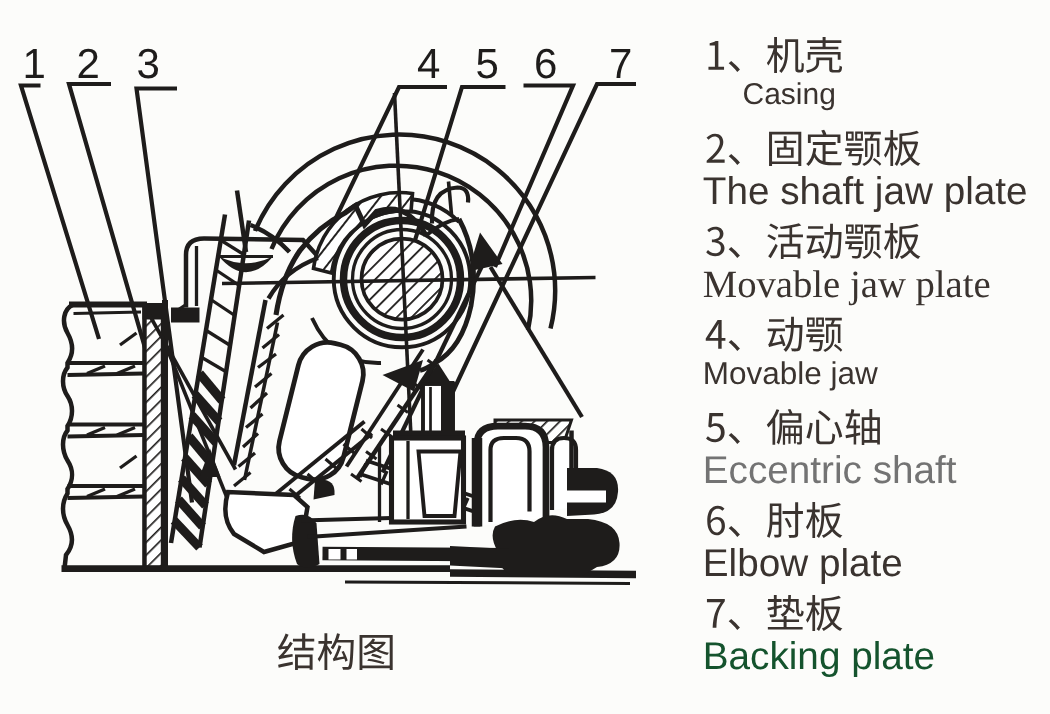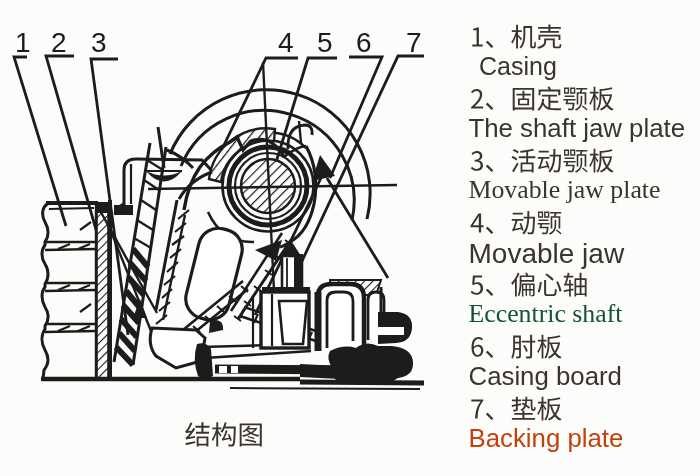--- a/index.html
+++ b/index.html
@@ -179,19 +179,19 @@
 <path d="M300,364 L340,366 L340,379 L300,377 Z" fill="#1e1c1b"></path>
 <path d="M472.3 46.5H482.7V44.5H478.9V27.4H477.1C476.1 28.0 474.8 28.5 473.1 28.8V30.3H476.6V44.5H472.3Z M491.5 48.0 493.3 46.4C491.7 44.5 489.3 42.2 487.5 40.7L485.8 42.2C487.6 43.7 489.9 45.9 491.5 48.0Z M523.4 26.1V34.5C523.4 38.5 523.0 43.7 519.5 47.3C519.9 47.6 520.7 48.2 521.0 48.6C524.7 44.7 525.3 38.8 525.3 34.5V28.0H530.2V44.7C530.2 47.0 530.3 47.4 530.8 47.8C531.2 48.2 531.7 48.3 532.2 48.3C532.6 48.3 533.2 48.3 533.6 48.3C534.1 48.3 534.6 48.2 534.9 48.0C535.3 47.7 535.5 47.3 535.7 46.5C535.8 45.9 535.9 43.9 535.9 42.4C535.4 42.3 534.8 42.0 534.4 41.6C534.4 43.4 534.4 44.7 534.3 45.3C534.2 45.9 534.2 46.2 534.0 46.3C533.9 46.4 533.7 46.5 533.5 46.5C533.2 46.5 532.9 46.5 532.7 46.5C532.5 46.5 532.4 46.4 532.3 46.3C532.1 46.2 532.1 45.7 532.1 44.9V26.1ZM516.1 24.7V30.2H511.8V32.1H515.8C514.9 35.7 513.0 39.8 511.2 42.0C511.5 42.4 512.0 43.2 512.2 43.7C513.6 41.9 515.0 39.0 516.1 35.9V48.6H518.0V36.6C519.0 37.9 520.2 39.5 520.8 40.4L522.0 38.8C521.4 38.1 518.9 35.3 518.0 34.4V32.1H521.8V30.2H518.0V24.7Z M538.5 34.7V39.9H540.3V36.4H558.5V39.9H560.4V34.7ZM548.4 24.6V26.9H538.1V28.7H548.4V31.1H540.0V32.8H558.9V31.1H550.4V28.7H560.9V26.9H550.4V24.6ZM544.2 38.4V41.6C544.2 43.8 543.2 45.7 537.3 47.0C537.6 47.4 538.1 48.3 538.3 48.7C544.7 47.3 546.1 44.5 546.1 41.7V40.2H552.8V45.8C552.8 47.8 553.4 48.3 555.5 48.3C556.0 48.3 558.5 48.3 558.9 48.3C560.7 48.3 561.2 47.5 561.4 44.5C560.9 44.3 560.1 44.1 559.7 43.7C559.6 46.2 559.5 46.6 558.7 46.6C558.2 46.6 556.2 46.6 555.8 46.6C554.9 46.6 554.8 46.4 554.8 45.7V38.4Z" fill="#3a332f"></path>
 <path d="M471.1 108.5H483.1V106.4H477.9C476.9 106.4 475.7 106.5 474.7 106.6C479.2 102.4 482.2 98.5 482.2 94.7C482.2 91.3 480.1 89.1 476.7 89.1C474.2 89.1 472.6 90.2 471.0 91.9L472.4 93.2C473.5 92.0 474.8 91.0 476.4 91.0C478.7 91.0 479.9 92.6 479.9 94.8C479.9 98.1 477.1 101.9 471.1 107.1Z M491.5 110.0 493.3 108.4C491.7 106.5 489.3 104.2 487.5 102.7L485.8 104.2C487.6 105.7 489.9 107.9 491.5 110.0Z M519.8 99.9H527.3V103.7H519.8ZM518.0 98.4V105.2H529.1V98.4H524.4V95.4H530.8V93.8H524.4V90.8H522.5V93.8H516.4V95.4H522.5V98.4ZM512.7 87.9V110.6H514.7V109.4H532.2V110.6H534.2V87.9ZM514.7 107.6V89.7H532.2V107.6Z M542.3 98.7C541.7 103.4 540.3 107.1 537.4 109.4C537.8 109.6 538.6 110.3 539.0 110.7C540.7 109.2 541.9 107.2 542.9 104.8C545.2 109.3 549.1 110.2 554.6 110.2H560.7C560.7 109.6 561.1 108.7 561.4 108.2C560.1 108.2 555.6 108.2 554.7 108.2C553.1 108.2 551.7 108.1 550.4 107.9V102.7H558.2V100.8H550.4V96.6H557.1V94.7H541.9V96.6H548.4V107.4C546.3 106.5 544.6 105.0 543.6 102.3C543.9 101.2 544.1 100.1 544.2 98.9ZM547.5 87.0C547.9 87.8 548.4 88.8 548.7 89.6H538.6V95.3H540.5V91.4H558.3V95.3H560.3V89.6H550.9C550.7 88.7 550.0 87.4 549.4 86.5Z M580.6 95.8V101.0C580.6 103.7 580.0 107.3 574.9 109.4C575.3 109.7 575.8 110.3 576.0 110.7C581.5 108.2 582.2 104.2 582.2 101.0V95.8ZM581.9 106.5C583.5 107.6 585.6 109.4 586.5 110.5L587.5 109.3C586.6 108.2 584.6 106.5 582.9 105.4ZM564.6 95.5V97.1H574.4V95.5ZM565.3 89.1H567.7V92.3H565.3ZM564.0 87.6V93.8H569.1V87.6ZM571.5 89.1H573.9V92.3H571.5ZM570.1 87.6V93.8H575.3V87.6ZM576.7 92.2V104.6H578.3V93.8H584.6V104.6H586.3V92.2H581.5C581.9 91.4 582.3 90.5 582.6 89.6H587.2V87.9H576.1V89.6H580.7C580.4 90.5 580.1 91.4 579.8 92.2ZM563.5 98.9V100.6H566.4C566.1 101.9 565.7 103.2 565.3 104.2H572.7C572.5 107.0 572.2 108.1 571.7 108.5C571.5 108.7 571.3 108.7 570.8 108.7C570.3 108.7 569.1 108.7 567.8 108.6C568.1 109.1 568.3 109.7 568.3 110.2C569.6 110.3 570.9 110.3 571.5 110.3C572.2 110.2 572.7 110.1 573.2 109.7C573.8 109.0 574.2 107.4 574.6 103.5C574.6 103.2 574.7 102.7 574.7 102.7H567.6L568.1 100.6H575.6V98.9Z M593.6 86.7V91.7H589.9V93.5H593.4C592.6 97.1 591.0 101.3 589.3 103.4C589.6 103.8 590.1 104.7 590.3 105.2C591.5 103.5 592.7 100.6 593.6 97.6V110.6H595.4V96.6C596.1 98.0 596.9 99.6 597.2 100.5L598.4 99.0C598.0 98.2 596.0 95.2 595.4 94.3V93.5H598.5V91.7H595.4V86.7ZM611.3 87.2C608.7 88.2 603.6 88.9 599.6 89.1V95.4C599.6 99.6 599.3 105.4 596.4 109.5C596.8 109.7 597.6 110.3 598.0 110.6C600.8 106.5 601.4 100.5 601.5 96.1H602.2C603.0 99.4 604.1 102.3 605.7 104.8C604.0 106.7 602.1 108.1 599.9 109.0C600.3 109.4 600.8 110.1 601.1 110.6C603.2 109.6 605.2 108.2 606.8 106.4C608.3 108.2 610.1 109.7 612.2 110.6C612.5 110.1 613.1 109.3 613.6 109.0C611.4 108.1 609.6 106.7 608.1 104.8C610.0 102.2 611.4 98.9 612.1 94.6L610.9 94.3L610.6 94.4H601.5V90.7C605.4 90.4 609.8 89.8 612.6 88.7ZM609.9 96.1C609.3 98.9 608.2 101.2 606.9 103.2C605.6 101.1 604.7 98.7 604.0 96.1Z" fill="#3a332f"></path>
 <path d="M476.8 170.8C480.2 170.8 483.0 168.8 483.0 165.4C483.0 162.8 481.2 161.1 478.9 160.6V160.4C481.0 159.7 482.3 158.2 482.3 155.9C482.3 152.8 480.0 151.1 476.8 151.1C474.6 151.1 472.9 152.1 471.5 153.4L472.7 154.9C473.8 153.8 475.1 153.0 476.7 153.0C478.7 153.0 479.9 154.2 479.9 156.0C479.9 158.1 478.6 159.7 474.6 159.7V161.5C479.0 161.5 480.6 163.0 480.6 165.3C480.6 167.5 479.0 168.9 476.7 168.9C474.5 168.9 473.1 167.8 472.0 166.7L470.8 168.2C472.0 169.6 473.9 170.8 476.8 170.8Z M491.5 172.0 493.3 170.4C491.7 168.6 489.3 166.2 487.5 164.7L485.8 166.2C487.6 167.7 489.9 169.9 491.5 172.0Z M512.8 150.4C514.4 151.2 516.6 152.5 517.7 153.3L518.8 151.7C517.7 150.9 515.5 149.8 513.9 149.0ZM511.5 157.5C513.1 158.4 515.3 159.6 516.3 160.4L517.4 158.7C516.3 158.0 514.1 156.8 512.6 156.1ZM512.1 170.9 513.8 172.2C515.3 169.8 517.1 166.6 518.5 163.8L517.1 162.5C515.6 165.5 513.5 168.9 512.1 170.9ZM518.8 156.3V158.2H526.3V162.5H520.6V172.6H522.4V171.4H531.7V172.4H533.6V162.5H528.1V158.2H535.3V156.3H528.1V151.7C530.4 151.3 532.5 150.8 534.2 150.3L532.6 148.8C529.7 149.8 524.5 150.6 520.0 151.1C520.2 151.5 520.4 152.3 520.5 152.7C522.4 152.6 524.3 152.3 526.3 152.0V156.3ZM522.4 169.7V164.3H531.7V169.7Z M538.7 150.8V152.5H548.8V150.8ZM553.4 149.1C553.4 150.9 553.4 152.8 553.3 154.7H549.6V156.5H553.3C552.9 162.5 551.9 167.9 548.3 171.2C548.9 171.4 549.5 172.1 549.9 172.6C553.7 168.9 554.8 163.0 555.2 156.5H559.1C558.8 165.8 558.4 169.2 557.7 170.0C557.5 170.3 557.2 170.4 556.7 170.4C556.2 170.4 554.8 170.4 553.3 170.2C553.7 170.8 553.9 171.6 553.9 172.2C555.3 172.3 556.7 172.3 557.5 172.2C558.4 172.1 558.9 171.9 559.4 171.2C560.3 170.1 560.6 166.4 561.0 155.7C561.0 155.4 561.0 154.7 561.0 154.7H555.3C555.3 152.8 555.3 150.9 555.3 149.1ZM538.7 169.4 538.8 169.3V169.4C539.4 169.0 540.3 168.7 547.5 167.1L548.0 168.8L549.7 168.3C549.2 166.4 548.1 163.3 547.1 161.0L545.5 161.5C546.0 162.7 546.5 164.1 547.0 165.5L540.8 166.8C541.8 164.4 542.8 161.5 543.5 158.8H549.3V157.0H537.8V158.8H541.4C540.8 161.8 539.7 164.9 539.3 165.7C538.9 166.7 538.5 167.4 538.1 167.6C538.4 168.0 538.6 169.0 538.7 169.4Z M580.6 157.8V163.0C580.6 165.7 580.0 169.3 574.9 171.4C575.3 171.7 575.8 172.3 576.0 172.7C581.5 170.2 582.2 166.2 582.2 163.0V157.8ZM581.9 168.5C583.5 169.6 585.6 171.4 586.5 172.5L587.5 171.3C586.6 170.2 584.6 168.5 582.9 167.4ZM564.6 157.5V159.1H574.4V157.5ZM565.3 151.1H567.7V154.3H565.3ZM564.0 149.6V155.8H569.1V149.6ZM571.5 151.1H573.9V154.3H571.5ZM570.1 149.6V155.8H575.3V149.6ZM576.7 154.2V166.6H578.3V155.8H584.6V166.6H586.3V154.2H581.5C581.9 153.4 582.3 152.5 582.6 151.6H587.2V149.9H576.1V151.6H580.7C580.4 152.5 580.1 153.4 579.8 154.2ZM563.5 160.9V162.6H566.4C566.1 163.9 565.7 165.2 565.3 166.2H572.7C572.5 169.0 572.2 170.1 571.7 170.5C571.5 170.7 571.3 170.7 570.8 170.7C570.3 170.7 569.1 170.7 567.8 170.6C568.1 171.1 568.3 171.7 568.3 172.2C569.6 172.3 570.9 172.3 571.5 172.3C572.2 172.2 572.7 172.1 573.2 171.7C573.8 171.0 574.2 169.4 574.6 165.5C574.6 165.2 574.7 164.7 574.7 164.7H567.6L568.1 162.6H575.6V160.9Z M593.6 148.7V153.7H589.9V155.5H593.4C592.6 159.1 591.0 163.3 589.3 165.4C589.6 165.8 590.1 166.7 590.3 167.2C591.5 165.5 592.7 162.6 593.6 159.6V172.6H595.4V158.6C596.1 160.0 596.9 161.6 597.2 162.5L598.4 161.0C598.0 160.2 596.0 157.2 595.4 156.3V155.5H598.5V153.7H595.4V148.7ZM611.3 149.2C608.7 150.2 603.6 150.9 599.6 151.1V157.4C599.6 161.6 599.3 167.4 596.4 171.5C596.8 171.7 597.6 172.3 598.0 172.6C600.8 168.6 601.4 162.5 601.5 158.1H602.2C603.0 161.4 604.1 164.3 605.7 166.8C604.0 168.7 602.1 170.1 599.9 171.0C600.3 171.4 600.8 172.1 601.1 172.6C603.2 171.6 605.2 170.2 606.8 168.4C608.3 170.2 610.1 171.7 612.2 172.6C612.5 172.1 613.1 171.3 613.6 171.0C611.4 170.1 609.6 168.7 608.1 166.8C610.0 164.2 611.4 160.9 612.1 156.6L610.9 156.3L610.6 156.4H601.5V152.7C605.4 152.4 609.8 151.8 612.6 150.7ZM609.9 158.1C609.3 160.9 608.2 163.2 606.9 165.2C605.6 163.1 604.7 160.7 604.0 158.1Z" fill="#3a332f"></path>
 <path d="M478.8 232.5H481.1V227.2H483.6V225.3H481.1V213.4H478.4L470.5 225.7V227.2H478.8ZM478.8 225.3H473.0L477.3 218.8C477.9 217.9 478.4 217.0 478.9 216.0H479.0C478.9 217.0 478.8 218.6 478.8 219.5Z M491.5 234.0 493.3 232.4C491.7 230.6 489.3 228.2 487.5 226.7L485.8 228.2C487.6 229.7 489.9 231.9 491.5 234.0Z M512.7 212.8V214.5H522.8V212.8ZM527.4 211.1C527.4 212.9 527.4 214.8 527.3 216.7H523.6V218.5H527.3C526.9 224.5 525.9 229.9 522.3 233.2C522.9 233.4 523.5 234.1 523.9 234.6C527.7 230.9 528.8 225.0 529.2 218.5H533.0C532.8 227.8 532.4 231.2 531.7 232.0C531.5 232.3 531.2 232.4 530.7 232.4C530.2 232.4 528.8 232.4 527.3 232.2C527.7 232.8 527.9 233.6 527.9 234.2C529.3 234.3 530.7 234.3 531.5 234.2C532.4 234.1 532.9 233.9 533.4 233.2C534.3 232.1 534.6 228.4 535.0 217.7C535.0 217.4 535.0 216.7 535.0 216.7H529.3C529.3 214.8 529.3 212.9 529.3 211.1ZM512.7 231.4 512.8 231.3V231.4C513.4 231.0 514.3 230.7 521.5 229.1L522.0 230.8L523.7 230.3C523.2 228.4 522.1 225.3 521.1 223.0L519.5 223.5C520.0 224.7 520.5 226.1 521.0 227.5L514.8 228.8C515.8 226.4 516.8 223.5 517.5 220.8H523.3V219.0H511.8V220.8H515.4C514.8 223.8 513.7 226.9 513.3 227.7C512.9 228.7 512.5 229.4 512.1 229.6C512.4 230.0 512.6 231.0 512.7 231.4Z M554.6 219.8V225.0C554.6 227.7 554.0 231.3 548.9 233.4C549.3 233.7 549.8 234.3 550.0 234.7C555.5 232.2 556.2 228.2 556.2 225.0V219.8ZM555.9 230.5C557.5 231.6 559.6 233.4 560.5 234.5L561.5 233.3C560.6 232.2 558.6 230.5 556.9 229.4ZM538.6 219.5V221.1H548.4V219.5ZM539.3 213.1H541.7V216.3H539.3ZM538.0 211.6V217.8H543.1V211.6ZM545.5 213.1H547.9V216.3H545.5ZM544.1 211.6V217.8H549.3V211.6ZM550.7 216.2V228.6H552.3V217.8H558.6V228.6H560.3V216.2H555.5C555.9 215.4 556.3 214.5 556.6 213.6H561.2V211.9H550.1V213.6H554.7C554.4 214.5 554.1 215.4 553.8 216.2ZM537.5 222.9V224.6H540.4C540.1 225.9 539.7 227.2 539.3 228.2H546.7C546.5 231.0 546.2 232.1 545.7 232.5C545.5 232.7 545.3 232.7 544.8 232.7C544.3 232.7 543.1 232.7 541.8 232.6C542.1 233.1 542.3 233.7 542.3 234.2C543.6 234.3 544.9 234.3 545.5 234.3C546.2 234.2 546.7 234.1 547.2 233.7C547.8 233.0 548.2 231.4 548.6 227.5C548.6 227.2 548.7 226.7 548.7 226.7H541.6L542.1 224.6H549.6V222.9Z" fill="#3a332f"></path>
 <path d="M476.8 294.8C480.0 294.8 483.1 292.5 483.1 288.3C483.1 284.1 480.5 282.2 477.3 282.2C476.2 282.2 475.3 282.5 474.4 283.0L474.9 277.5H482.1V275.4H472.9L472.2 284.3L473.5 285.1C474.6 284.4 475.4 284.0 476.7 284.0C479.1 284.0 480.6 285.6 480.6 288.4C480.6 291.1 478.8 292.9 476.6 292.9C474.4 292.9 473.0 291.8 471.9 290.8L470.7 292.3C472.0 293.6 473.8 294.8 476.8 294.8Z M491.5 296.0 493.3 294.4C491.7 292.6 489.3 290.2 487.5 288.7L485.8 290.2C487.6 291.7 489.9 293.9 491.5 296.0Z M519.7 275.5V280.8C519.7 284.9 519.6 290.8 517.8 295.2C518.2 295.4 519.0 296.0 519.3 296.3C521.1 292.1 521.5 286.1 521.5 281.8H534.2V275.5H528.3C528.0 274.6 527.5 273.5 526.9 272.6L525.2 273.0C525.6 273.8 526.0 274.7 526.3 275.5ZM517.7 272.8C516.3 276.7 513.8 280.6 511.2 283.1C511.5 283.6 512.1 284.6 512.3 285.0C513.2 284.1 514.1 283.0 515.0 281.8V296.5H516.8V279.0C517.9 277.2 518.8 275.3 519.5 273.3ZM521.5 277.1H532.3V280.1H521.5ZM533.0 285.1V289.0H530.6V285.1ZM521.9 283.6V296.5H523.4V290.6H525.6V295.8H527.0V290.6H529.3V295.7H530.6V290.6H533.0V294.6C533.0 294.8 532.9 294.9 532.7 294.9C532.5 294.9 531.8 294.9 531.0 294.9C531.3 295.3 531.5 296.0 531.6 296.4C532.7 296.4 533.4 296.4 534.0 296.1C534.5 295.8 534.6 295.4 534.6 294.6V283.6ZM523.4 289.0V285.1H525.6V289.0ZM527.0 285.1H529.3V289.0H527.0Z M544.1 279.9V292.8C544.1 295.4 544.9 296.1 547.7 296.1C548.3 296.1 552.3 296.1 553.0 296.1C555.9 296.1 556.5 294.7 556.8 289.7C556.3 289.6 555.4 289.2 554.9 288.8C554.8 293.3 554.5 294.3 552.9 294.3C552.0 294.3 548.6 294.3 547.9 294.3C546.4 294.3 546.1 294.0 546.1 292.8V279.9ZM539.9 281.9C539.6 285.0 538.7 289.0 537.6 291.7L539.6 292.5C540.6 289.7 541.4 285.3 541.8 282.2ZM556.2 281.9C557.7 285.0 559.1 289.1 559.6 291.8L561.5 291.0C561.0 288.3 559.5 284.3 558.0 281.2ZM545.3 274.8C547.8 276.6 550.9 279.2 552.3 280.8L553.7 279.3C552.2 277.7 549.1 275.2 546.6 273.6Z M576.2 287.3H579.7V293.4H576.2ZM576.2 285.6V280.0H579.7V285.6ZM584.8 287.3V293.4H581.5V287.3ZM584.8 285.6H581.5V280.0H584.8ZM579.6 272.7V278.2H574.5V296.6H576.2V295.1H584.8V296.4H586.6V278.2H581.5V272.7ZM564.6 285.9C564.8 285.7 565.6 285.5 566.5 285.5H569.1V289.2L563.6 290.2L564.0 292.1L569.1 291.1V296.4H570.8V290.7L573.5 290.2L573.4 288.4L570.8 288.9V285.5H573.3V283.7H570.8V279.7H569.1V283.7H566.4C567.1 281.9 567.9 279.8 568.5 277.5H573.3V275.7H569.0C569.2 274.8 569.4 273.9 569.5 273.1L567.6 272.7C567.5 273.6 567.3 274.7 567.1 275.7H563.8V277.5H566.6C566.1 279.6 565.5 281.4 565.3 282.0C564.8 283.2 564.5 284.0 564.0 284.2C564.2 284.6 564.5 285.5 564.6 285.9Z" fill="#3a332f"></path>
 <path d="M477.8 356.8C480.8 356.8 483.3 354.3 483.3 350.6C483.3 346.6 481.2 344.7 478.0 344.7C476.5 344.7 474.9 345.5 473.7 347.0C473.8 341.1 476.0 339.1 478.6 339.1C479.8 339.1 480.9 339.6 481.6 340.5L483.0 339.1C481.9 337.9 480.5 337.1 478.5 337.1C474.8 337.1 471.5 339.9 471.5 347.4C471.5 353.7 474.2 356.8 477.8 356.8ZM473.7 348.9C475.0 347.1 476.4 346.4 477.6 346.4C479.9 346.4 481.1 348.1 481.1 350.6C481.1 353.2 479.6 355.0 477.8 355.0C475.4 355.0 474.0 352.8 473.7 348.9Z M491.5 358.0 493.3 356.4C491.7 354.6 489.3 352.2 487.5 350.7L485.8 352.2C487.6 353.7 489.9 355.9 491.5 358.0Z M523.1 345.8C524.4 347.7 525.6 350.3 526.1 351.9L527.8 351.1C527.3 349.5 526.1 347.0 524.7 345.1ZM513.2 335.6V345.0C513.2 348.8 513.1 354.0 511.3 357.7C511.8 357.9 512.6 358.3 512.9 358.6C514.1 356.1 514.6 352.9 514.9 349.8H519.1V356.0C519.1 356.4 518.9 356.5 518.6 356.5C518.2 356.5 517.1 356.5 515.9 356.5C516.2 357.0 516.4 357.9 516.5 358.4C518.3 358.4 519.3 358.3 520.0 358.0C520.6 357.7 520.9 357.1 520.9 356.0V335.6ZM515.0 337.4H519.1V341.7H515.0ZM515.0 343.5H519.1V347.9H515.0C515.0 346.9 515.0 345.9 515.0 345.0ZM530.1 334.8V340.7H521.7V342.6H530.1V356.0C530.1 356.4 529.9 356.6 529.4 356.6C529.0 356.6 527.4 356.6 525.6 356.6C525.9 357.1 526.2 358.1 526.3 358.6C528.7 358.6 530.1 358.6 530.9 358.2C531.7 357.9 532.1 357.3 532.1 356.0V342.6H535.3V340.7H532.1V334.8Z M541.6 334.7V339.7H537.9V341.5H541.4C540.6 345.1 539.0 349.3 537.3 351.4C537.6 351.8 538.1 352.7 538.3 353.2C539.5 351.5 540.7 348.6 541.6 345.6V358.6H543.4V344.6C544.1 346.0 544.9 347.6 545.2 348.5L546.4 347.0C546.0 346.2 544.0 343.2 543.4 342.3V341.5H546.5V339.7H543.4V334.7ZM559.3 335.2C556.7 336.2 551.6 336.9 547.6 337.1V343.4C547.6 347.6 547.3 353.4 544.4 357.5C544.8 357.7 545.6 358.3 546.0 358.6C548.8 354.6 549.4 348.5 549.5 344.1H550.2C551.0 347.4 552.1 350.3 553.7 352.8C552.0 354.7 550.1 356.1 547.9 357.0C548.3 357.4 548.8 358.1 549.1 358.6C551.2 357.6 553.2 356.2 554.8 354.4C556.3 356.2 558.1 357.7 560.2 358.6C560.5 358.1 561.1 357.3 561.6 357.0C559.4 356.1 557.6 354.7 556.1 352.8C558.0 350.2 559.4 346.9 560.1 342.6L558.9 342.3L558.6 342.4H549.5V338.7C553.4 338.4 557.8 337.8 560.6 336.7ZM557.9 344.1C557.3 346.9 556.2 349.2 554.9 351.2C553.6 349.1 552.7 346.7 552.0 344.1Z" fill="#3a332f"></path>
 <path d="M475.1 418.5H477.6C477.9 411.0 478.7 406.6 483.2 400.9V399.4H471.3V401.5H480.5C476.8 406.7 475.5 411.3 475.1 418.5Z M491.5 420.0 493.3 418.4C491.7 416.6 489.3 414.2 487.5 412.7L485.8 414.2C487.6 415.7 489.9 417.9 491.5 420.0Z M515.9 396.7V399.4H512.0V401.3H515.9V404.3C514.3 404.6 512.8 404.9 511.6 405.1L512.1 407.0L515.9 406.1V409.3C515.9 409.6 515.8 409.7 515.5 409.7C515.2 409.8 514.1 409.7 512.9 409.7C513.1 410.2 513.4 411.0 513.4 411.5C515.1 411.5 516.2 411.5 516.9 411.1C517.6 410.9 517.8 410.3 517.8 409.3V405.8L521.3 405.0L521.1 403.3L517.8 404.0V401.3H521.0V399.4H517.8V396.7ZM514.3 413.0V414.7H522.4V418.0H511.9V419.7H535.1V418.0H524.4V414.7H532.7V413.0H524.4V410.6H522.5C524.2 409.6 525.2 408.2 526.0 406.5C527.1 407.3 528.3 408.2 529.0 408.8L530.0 407.2C529.1 406.6 527.9 405.7 526.5 404.8C526.8 403.7 527.0 402.5 527.1 401.1H530.7C530.6 407.3 530.7 411.0 533.5 411.0C534.9 411.0 535.6 410.3 535.8 407.6C535.3 407.4 534.7 407.1 534.3 406.8C534.2 408.7 534.0 409.3 533.6 409.3C532.4 409.3 532.3 405.9 532.5 399.4H527.2L527.3 396.7H525.5L525.4 399.4H521.9V401.1H525.3C525.2 402.1 525.1 403.0 524.9 403.8L522.8 402.6L521.8 403.9C522.6 404.4 523.5 404.9 524.4 405.5C523.7 407.3 522.5 408.7 520.4 409.7C520.9 410.0 521.4 410.6 521.6 411.1L522.4 410.6V413.0Z M541.6 396.7V401.7H537.9V403.5H541.4C540.6 407.1 539.0 411.3 537.3 413.4C537.6 413.8 538.1 414.7 538.3 415.2C539.5 413.5 540.7 410.6 541.6 407.6V420.6H543.4V406.6C544.1 408.0 544.9 409.6 545.2 410.5L546.4 409.0C546.0 408.2 544.0 405.2 543.4 404.3V403.5H546.5V401.7H543.4V396.7ZM559.3 397.2C556.7 398.2 551.6 398.9 547.6 399.1V405.4C547.6 409.6 547.3 415.4 544.4 419.5C544.8 419.7 545.6 420.3 546.0 420.6C548.8 416.6 549.4 410.5 549.5 406.1H550.2C551.0 409.4 552.1 412.3 553.7 414.8C552.0 416.7 550.1 418.1 547.9 419.0C548.3 419.4 548.8 420.1 549.1 420.6C551.2 419.6 553.2 418.2 554.8 416.4C556.3 418.2 558.1 419.7 560.2 420.6C560.5 420.1 561.1 419.3 561.6 419.0C559.4 418.1 557.6 416.7 556.1 414.8C558.0 412.2 559.4 408.9 560.1 404.6L558.9 404.3L558.6 404.4H549.5V400.7C553.4 400.4 557.8 399.8 560.6 398.7ZM557.9 406.1C557.3 408.9 556.2 411.2 554.9 413.2C553.6 411.1 552.7 408.7 552.0 406.1Z" fill="#3a332f"></path>
 <path d="M185.4 443.1 185.8 445.1C188.4 444.6 191.9 443.8 195.3 443.0L195.1 441.2C191.5 441.9 187.9 442.7 185.4 443.1ZM186.0 433.2C186.4 433.0 187.0 432.9 190.4 432.5C189.2 434.1 188.1 435.5 187.6 436.0C186.7 436.9 186.1 437.6 185.5 437.7C185.7 438.2 186.1 439.2 186.2 439.6C186.8 439.3 187.8 439.1 195.2 437.7C195.1 437.3 195.0 436.5 195.0 436.0L189.1 436.9C191.3 434.6 193.4 431.8 195.2 428.9L193.4 427.8C192.8 428.8 192.3 429.7 191.7 430.7L188.1 431.0C189.7 428.8 191.2 425.9 192.4 423.2L190.4 422.4C189.3 425.5 187.4 428.8 186.8 429.6C186.2 430.5 185.8 431.1 185.3 431.2C185.5 431.8 185.9 432.8 186.0 433.2ZM201.4 422.2V425.8H195.3V427.7H201.4V431.8H196.0V433.7H209.0V431.8H203.5V427.7H209.5V425.8H203.5V422.2ZM196.7 436.4V446.6H198.6V445.5H206.4V446.5H208.4V436.4ZM198.6 443.7V438.2H206.4V443.7Z M224.7 422.2C223.8 425.8 222.4 429.3 220.5 431.6C220.9 431.9 221.7 432.5 222.1 432.8C223.0 431.6 223.9 430.1 224.6 428.4H233.8C233.5 439.3 233.1 443.4 232.3 444.3C232.0 444.6 231.8 444.7 231.3 444.7C230.7 444.7 229.5 444.7 228.1 444.6C228.4 445.1 228.6 446.0 228.7 446.5C230.0 446.6 231.3 446.6 232.1 446.5C233.0 446.4 233.6 446.2 234.1 445.5C235.1 444.2 235.4 440.1 235.8 427.6C235.8 427.4 235.9 426.6 235.9 426.6H225.4C225.9 425.3 226.3 424.0 226.6 422.7ZM227.7 434.5C228.2 435.5 228.7 436.6 229.1 437.7L224.4 438.5C225.6 436.3 226.7 433.5 227.6 430.8L225.7 430.2C225.0 433.3 223.5 436.6 223.0 437.5C222.6 438.4 222.2 439.0 221.8 439.1C222.0 439.5 222.3 440.5 222.4 440.8C222.9 440.6 223.7 440.3 229.6 439.1C229.9 439.9 230.1 440.5 230.2 441.1L231.8 440.4C231.4 438.8 230.2 436.0 229.2 434.0ZM216.3 422.2V427.4H212.3V429.2H216.1C215.2 432.8 213.6 437.1 211.8 439.3C212.2 439.8 212.7 440.6 212.9 441.2C214.2 439.4 215.4 436.6 216.3 433.6V446.6H218.2V432.9C218.9 434.2 219.8 435.9 220.2 436.7L221.4 435.3C221.0 434.5 218.9 431.3 218.2 430.5V429.2H221.3V427.4H218.2V422.2Z M247.4 437.1C249.6 437.6 252.3 438.5 253.7 439.2L254.6 437.9C253.1 437.2 250.4 436.3 248.3 435.9ZM244.8 440.5C248.4 440.9 253.0 442.0 255.6 442.9L256.4 441.4C253.9 440.6 249.3 439.5 245.7 439.1ZM239.7 423.4V446.6H241.6V445.5H259.8V446.6H261.8V423.4ZM241.6 443.7V425.2H259.8V443.7ZM248.5 425.7C247.1 427.9 244.9 430.0 242.6 431.3C243.0 431.6 243.7 432.2 244.0 432.5C244.8 432.0 245.6 431.4 246.4 430.6C247.2 431.5 248.2 432.3 249.3 433.0C247.0 434.1 244.5 434.9 242.1 435.3C242.5 435.7 242.9 436.5 243.1 436.9C245.7 436.3 248.4 435.4 251.0 434.0C253.2 435.2 255.7 436.1 258.2 436.7C258.4 436.2 258.9 435.5 259.3 435.1C257.0 434.7 254.6 434.0 252.6 433.1C254.6 431.8 256.2 430.2 257.3 428.4L256.2 427.8L255.9 427.9H249.1C249.5 427.4 249.8 426.9 250.1 426.3ZM247.5 429.6 247.7 429.4H254.6C253.6 430.4 252.3 431.4 250.9 432.2C249.6 431.4 248.4 430.5 247.5 429.6Z" fill="#3a332f"></path>
 </svg>
-<div style="position:absolute;left:479px;top:50.5px;font-family:'Liberation Sans',sans-serif;font-size:25px;line-height:1.2;color:#3a332f;white-space:nowrap;">Casing</div>
+<div style="position:absolute;left:495px;top:50.5px;font-family:'Liberation Sans',sans-serif;font-size:20px;line-height:1.2;color:#3a332f;white-space:nowrap;">Casing</div>
 <div style="position:absolute;left:468.5px;top:112.5px;font-family:'Liberation Sans',sans-serif;font-size:25.8px;line-height:1.2;color:#3a332f;white-space:nowrap;">The shaft jaw plate</div>
 <div style="position:absolute;left:468.5px;top:174.5px;font-family:Liberation Serif, serif;font-size:25.8px;line-height:1.2;color:#3a332f;white-space:nowrap;">Movable jaw plate</div>
-<div style="position:absolute;left:468.5px;top:236.5px;font-family:'Liberation Sans',sans-serif;font-size:28px;line-height:1.2;color:#3a332f;white-space:nowrap;">Movable jaw</div>
-<div style="position:absolute;left:468.5px;top:298.5px;font-family:Liberation Serif, serif;font-size:25.8px;line-height:1.2;color:#14532d;white-space:nowrap;">Eccentric shaft</div>
-<div style="position:absolute;left:468.5px;top:360.5px;font-family:'Liberation Sans',sans-serif;font-size:25.8px;line-height:1.2;color:#3a332f;white-space:nowrap;">Casing board</div>
-<div style="position:absolute;left:468.5px;top:422.5px;font-family:'Liberation Sans',sans-serif;font-size:25.8px;line-height:1.2;color:#c2410c;white-space:nowrap;">Backing plate</div>
+<div style="position:absolute;left:468.5px;top:236.5px;font-family:'Liberation Sans',sans-serif;font-size:21px;line-height:1.2;color:#3a332f;white-space:nowrap;">Movable jaw</div>
+<div style="position:absolute;left:468.5px;top:298.5px;font-family:Liberation Sans, sans-serif;font-size:25.8px;line-height:1.2;color:#737373;white-space:nowrap;">Eccentric shaft</div>
+<div style="position:absolute;left:468.5px;top:360.5px;font-family:'Liberation Sans',sans-serif;font-size:25.8px;line-height:1.2;color:#3a332f;white-space:nowrap;">Elbow plate</div>
+<div style="position:absolute;left:468.5px;top:422.5px;font-family:'Liberation Sans',sans-serif;font-size:25.8px;line-height:1.2;color:#14532d;white-space:nowrap;">Backing plate</div>
 </div>
 </body></html>

